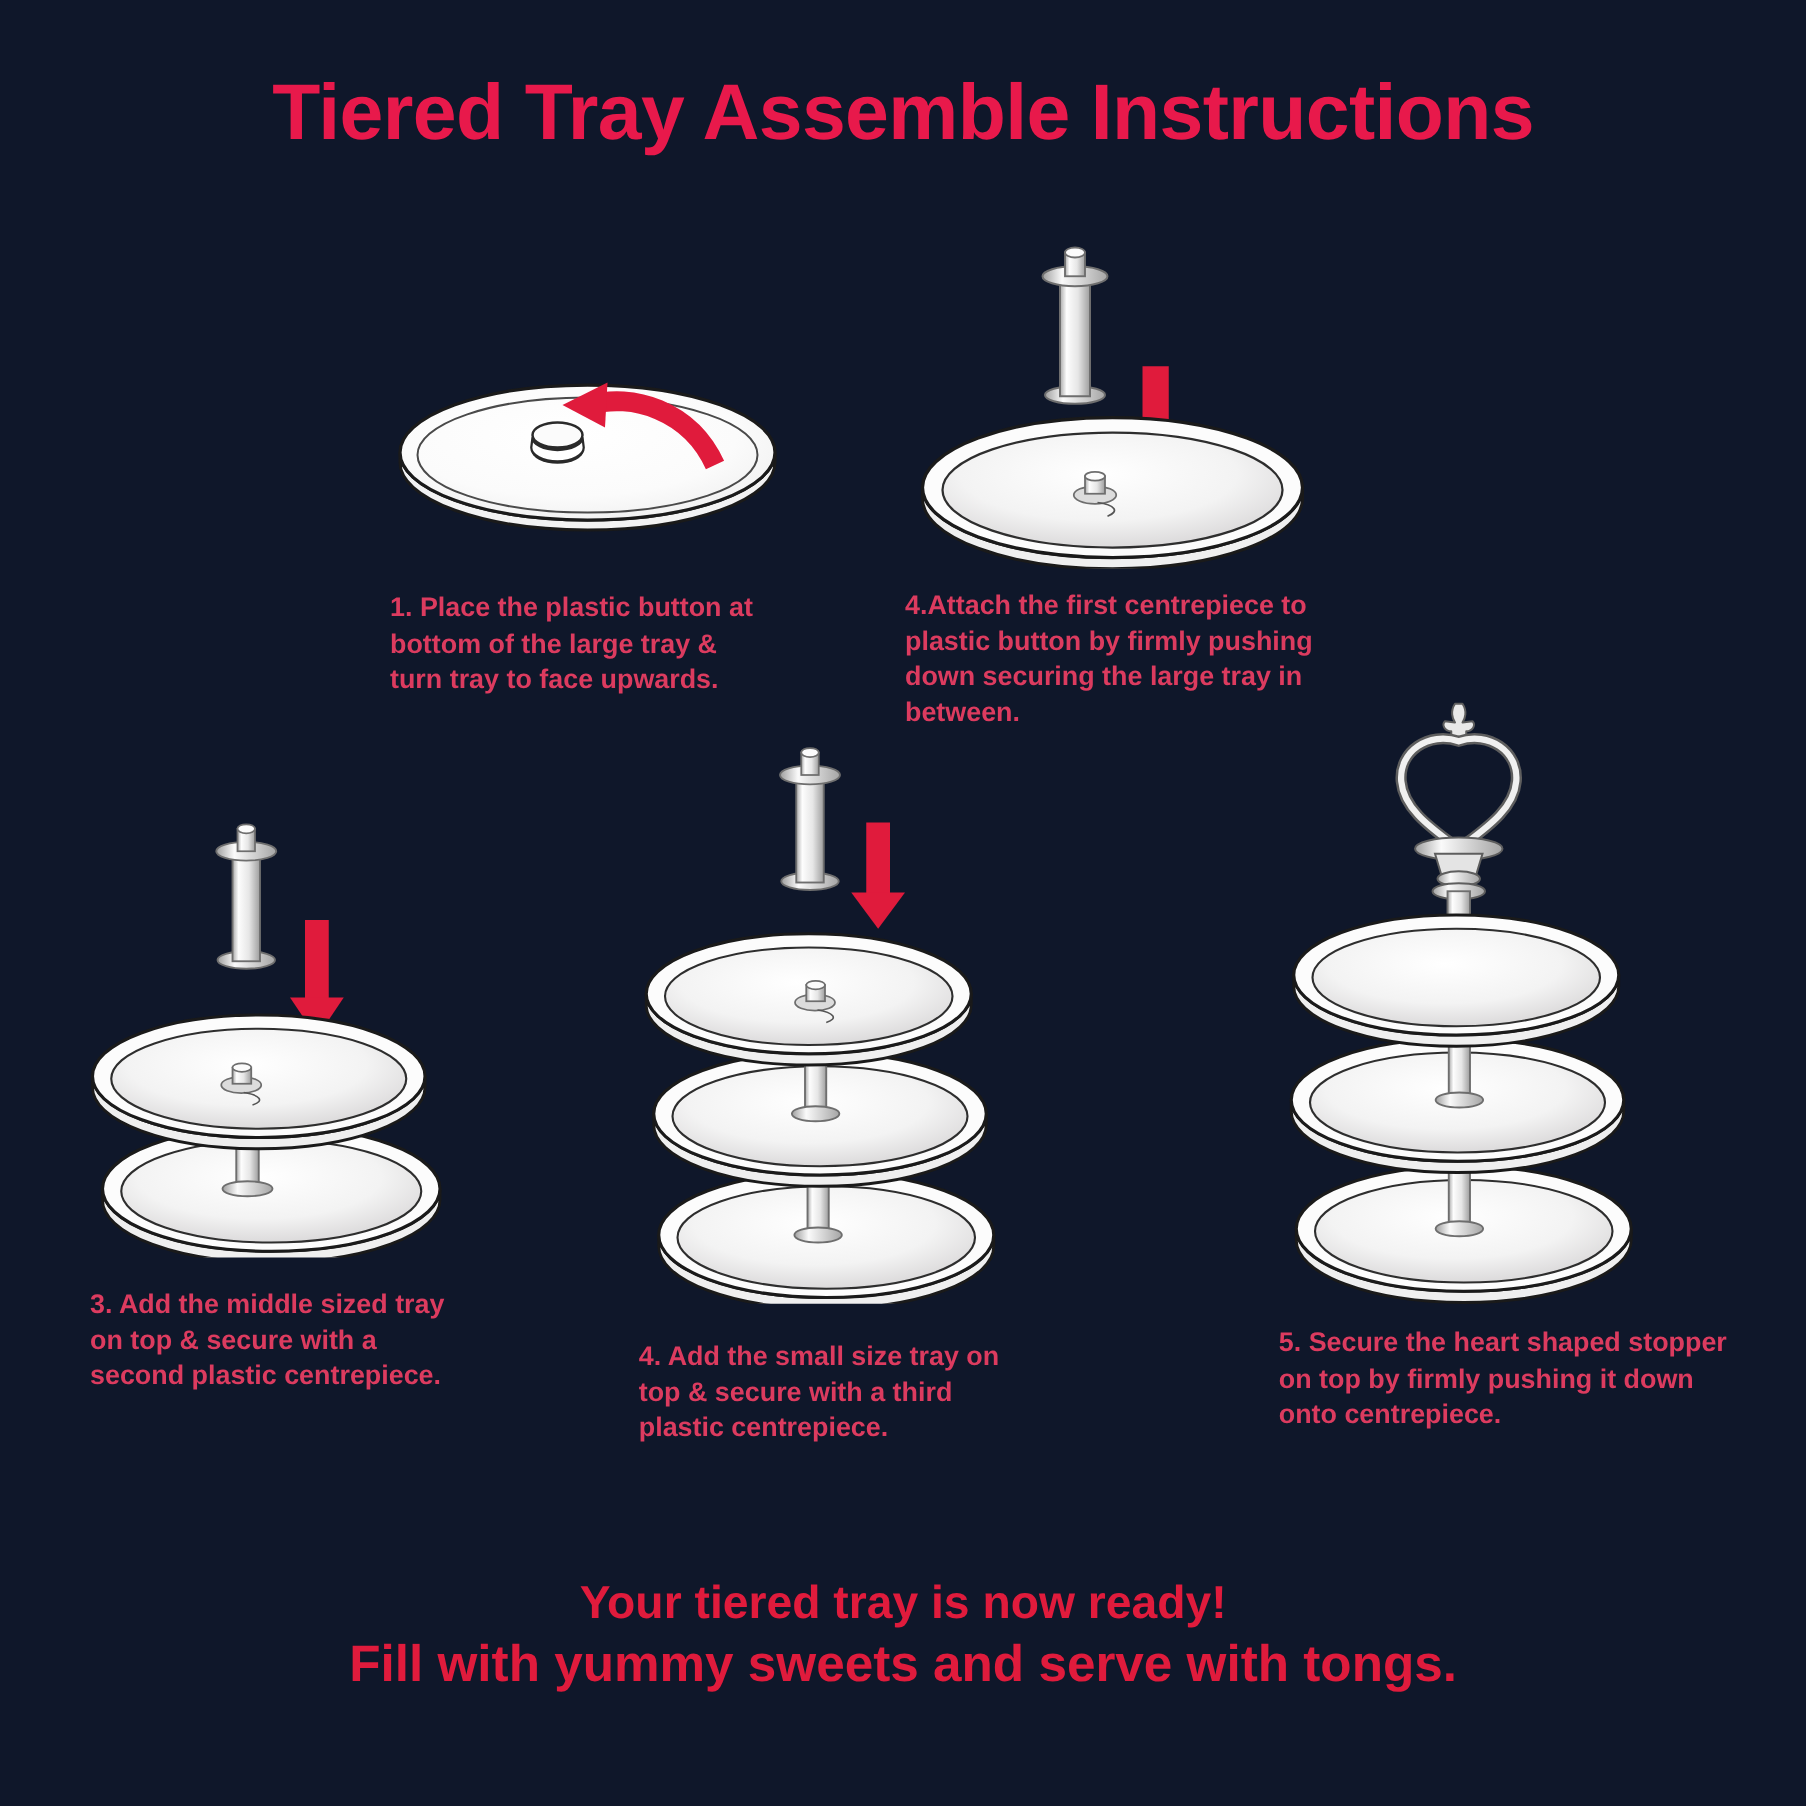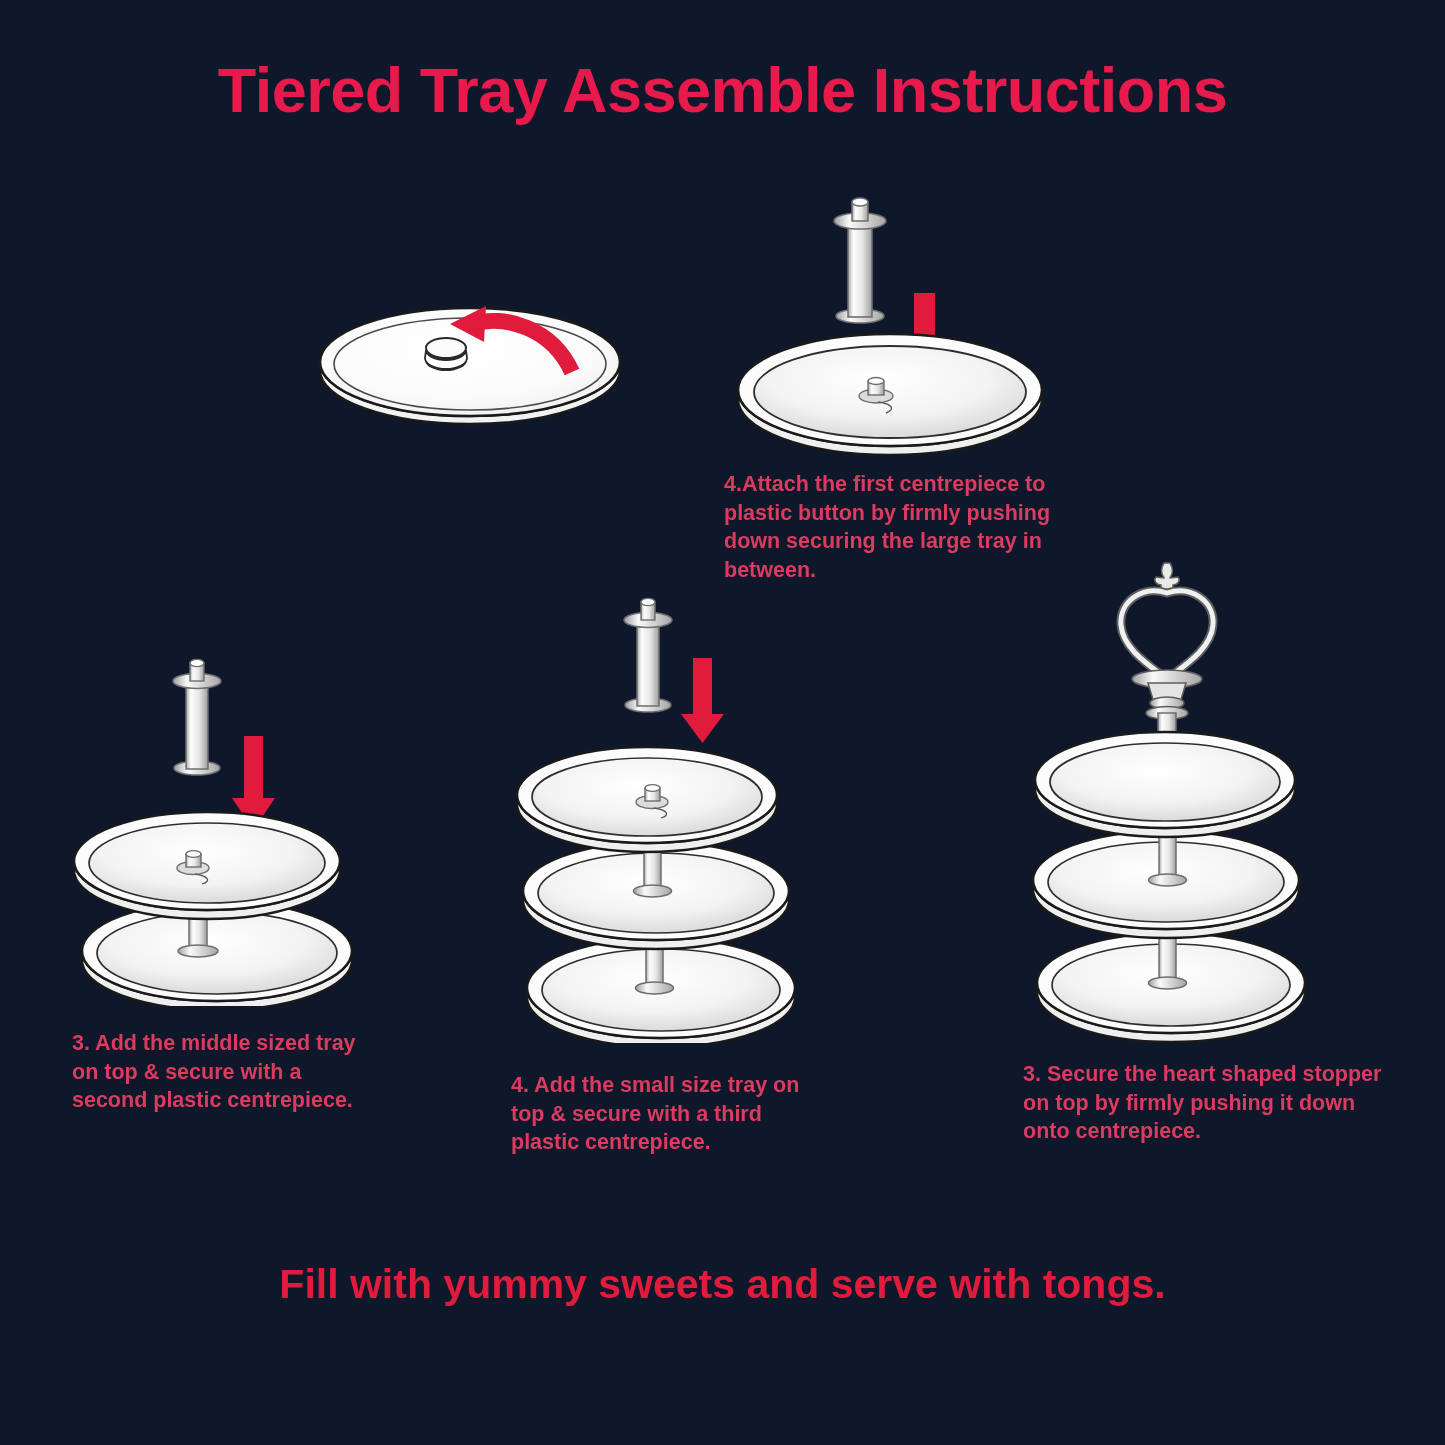--- a/index.html
+++ b/index.html
@@ -97,20 +97,21 @@
         <ellipse cx="146" cy="70" rx="21" ry="11" fill="#2a2a2a"></ellipse>
         <path d="M125 68 A21 11 0 0 0 167 68 L166 60 A20 10 0 0 1 126 60 Z" fill="#ffffff" stroke="#2a2a2a" stroke-width="1.8"></path>
         <ellipse cx="146" cy="58" rx="20" ry="10" fill="#fbfbfb" stroke="#2a2a2a" stroke-width="2"></ellipse>
       </g>
 
       <g>
         <path d="M272 82 C252 38 205 24 172 34" fill="none" stroke="#e01b3c" stroke-width="16" stroke-linecap="butt"></path>
         <path d="M150 34 L186 16 L184 52 Z" fill="#e01b3c"></path>
       </g>
     </svg>
+    <div class="caption" style="left:12px; top:182px; width:300px;">1. Place the plastic button at bottom of the large tray &amp; turn tray to face upwards.</div>
   </div>
 
   <div class="step" style="left:720px; top:185px; width:370px; height:400px;">
     <svg class="art" width="340" height="270" viewBox="0 0 340 270">
       <defs>
         <radialGradient id="trayTop2" cx="46%" cy="36%" r="74%">
           <stop offset="0%" stop-color="#ffffff"></stop>
           <stop offset="55%" stop-color="#f3f3f3"></stop>
           <stop offset="100%" stop-color="#d2d0d1"></stop>
         </radialGradient>
@@ -311,20 +312,21 @@
         <rect x="144" y="274" width="17" height="52" fill="url(#rodG)" stroke="#6e6e6e" stroke-width="1.5"></rect>
         <ellipse cx="152.5" cy="325" rx="19" ry="6" fill="url(#flangeG)" stroke="#6e6e6e" stroke-width="1.5"></ellipse>
       </g>
 
       <g>
         <path d="M20 225 A130 48 0 0 0 280 225 L280 234 A130 48 0 0 1 20 234 Z" fill="#efefef" stroke="#1a1a1a" stroke-width="2.3"></path>
         <ellipse cx="150" cy="225" rx="130" ry="48" fill="#fcfcfc" stroke="#1a1a1a" stroke-width="2.5"></ellipse>
         <ellipse cx="150" cy="227" rx="115" ry="39" fill="url(#trayTop5)" stroke="#2e2e2e" stroke-width="1.7"></ellipse>
       </g>
     </svg>
-    <div class="caption" style="left:8px; top:505px; width:360px;">3. Secure the heart shaped stopper on top by firmly pushing it down onto centrepiece.</div>
+    <div class="caption" style="left:8px; top:505px; width:360px;">5. Secure the heart shaped stopper on top by firmly pushing it down onto centrepiece.</div>
   </div>
 
   <div class="footer">
+    <div class="l1">Your tiered tray is now ready!</div>
     <div class="l2">Fill with yummy sweets and serve with tongs.</div>
   </div>
 
 </div>
 
 </body></html>

